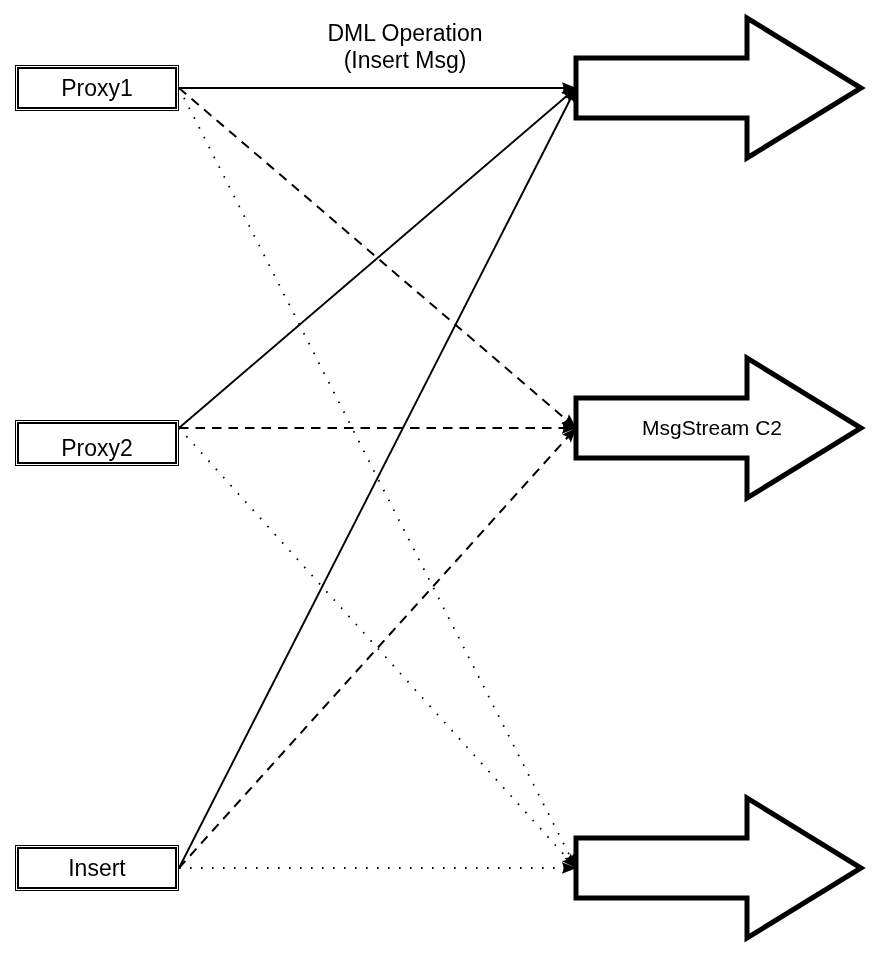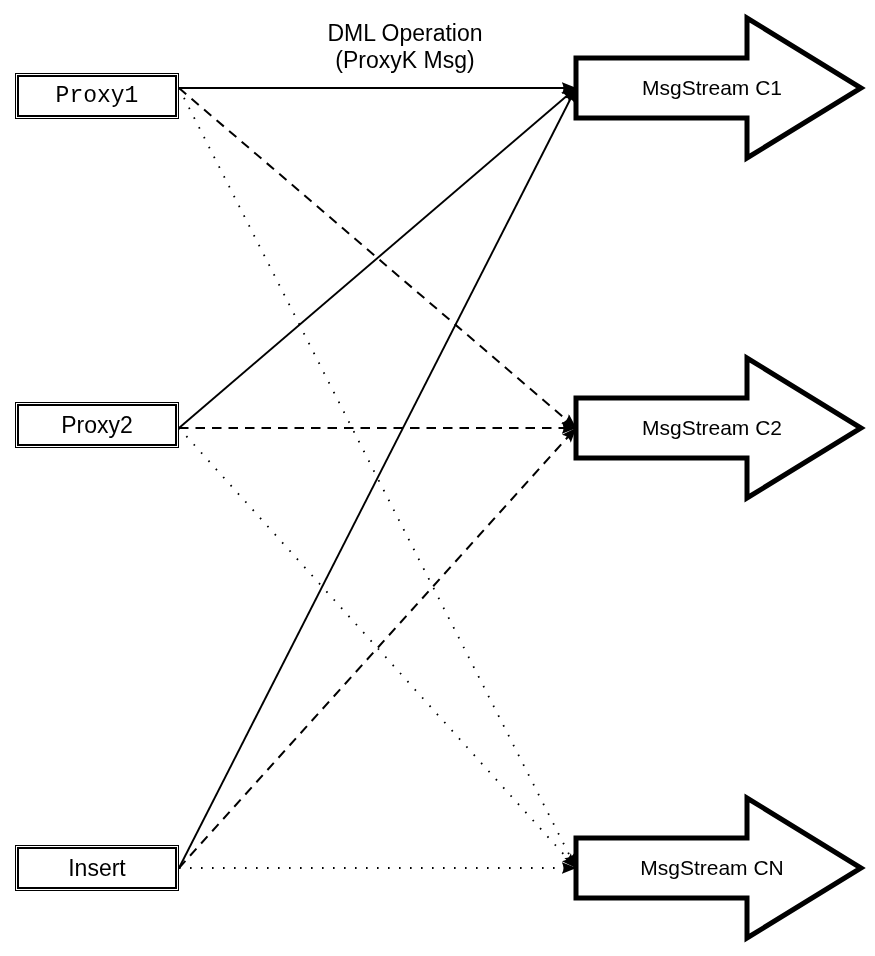--- a/index.html
+++ b/index.html
@@ -43,22 +43,22 @@
     outline: 1px solid #000000;
     outline-offset: 1px;
     background: #ffffff;
     display: flex;
     align-items: center;
     justify-content: center;
     font-size: 23px;
     color: #000000;
     white-space: nowrap;
   }
-  #proxy1 { top: 75px; font-family: Liberation Mono, monospace; }
-  #proxy2 { top: 404px; }
+  #proxy1 { top: 67px; }
+  #proxy2 { top: 422px; align-items: flex-end; }
   #proxyk { top: 847px; }
   .stream-label {
     position: absolute;
     left: 576px;
     width: 272px;
     text-align: center;
     font-size: 21px;
     line-height: 28px;
     color: #000000;
     white-space: nowrap;
@@ -94,30 +94,28 @@
       <line x1="179" y1="88" x2="576" y2="428" class="edge-dashed" marker-end="url(#arrowhead)"></line>
       <line x1="179" y1="428" x2="576" y2="428" class="edge-dashed" marker-end="url(#arrowhead)"></line>
       <line x1="179" y1="868" x2="576" y2="428" class="edge-dashed" marker-end="url(#arrowhead)"></line>
       <line x1="179" y1="88" x2="576" y2="868" class="edge-dotted" marker-end="url(#arrowhead)"></line>
       <line x1="179" y1="428" x2="576" y2="868" class="edge-dotted" marker-end="url(#arrowhead)"></line>
       <line x1="179" y1="868" x2="576" y2="868" class="edge-dotted" marker-end="url(#arrowhead)"></line>
     </svg>
 
   <div class="title">
     <div>DML Operation</div>
-    <div>(ProxyK Msg)</div>
+    <div>(Insert Msg)</div>
   </div>
 
   <div class="proxy-box" id="proxy1">
     <span>Proxy1</span>
   </div>
   <div class="proxy-box" id="proxy2">
     <span>Proxy2</span>
   </div>
   <div class="proxy-box" id="proxyk">
     <span>Insert</span>
   </div>
 
-  <div class="stream-label" id="label-c1">MsgStream C1</div>
   <div class="stream-label" id="label-c2">MsgStream C2</div>
-  <div class="stream-label" id="label-cn">MsgStream CN</div>
 
 </div>
 
 </body></html>

